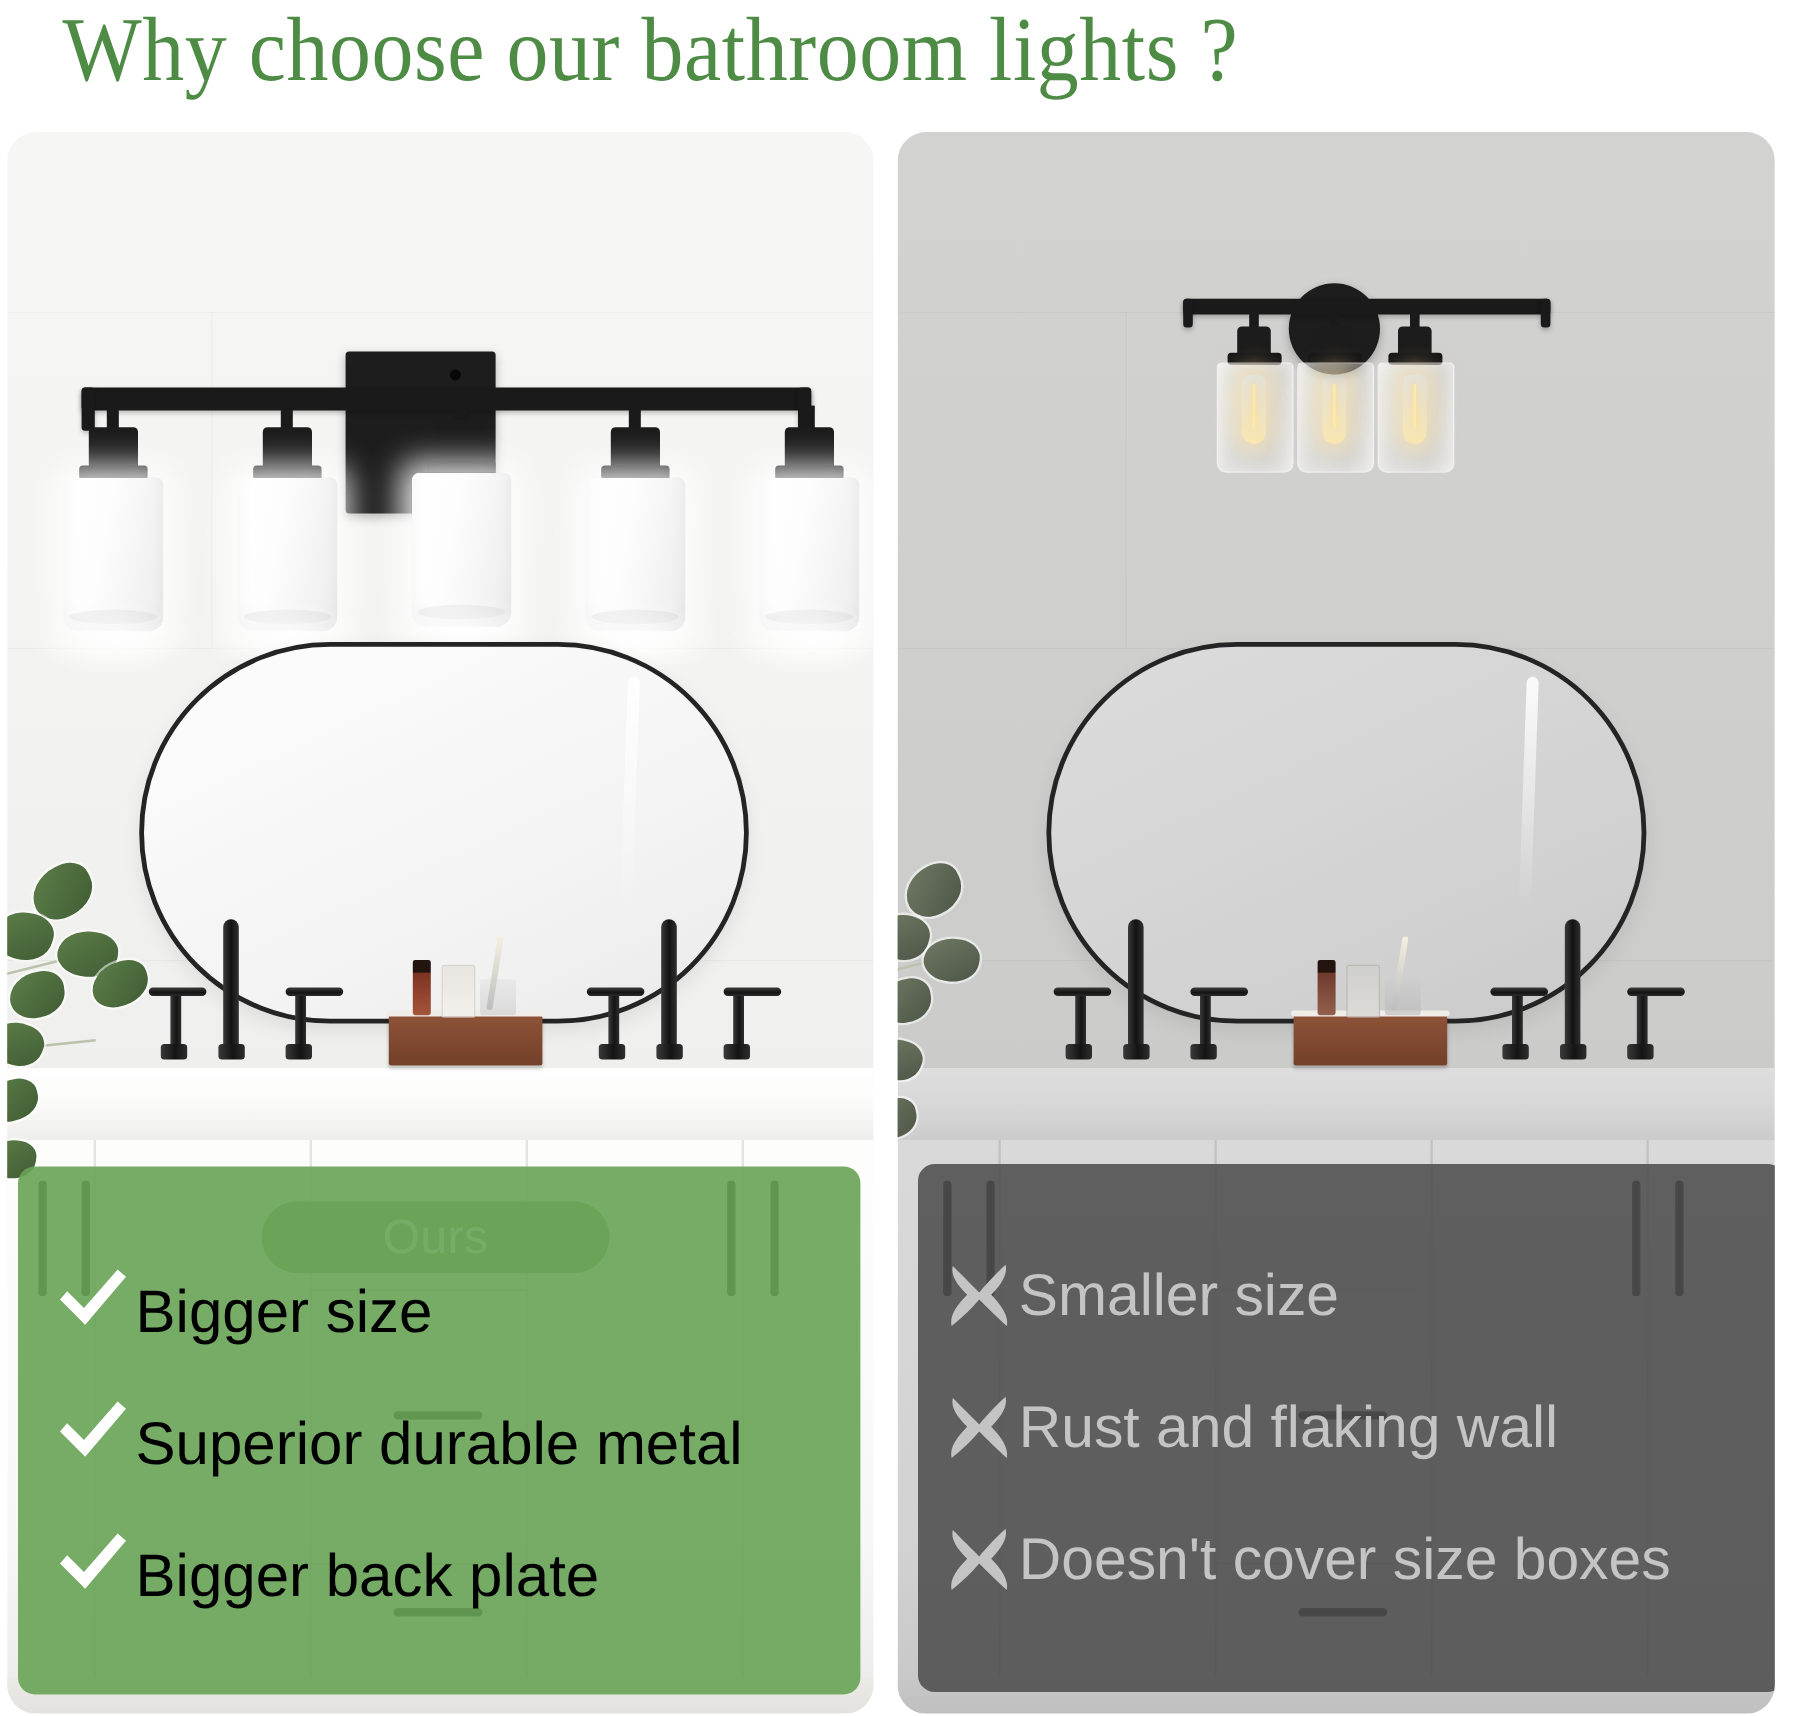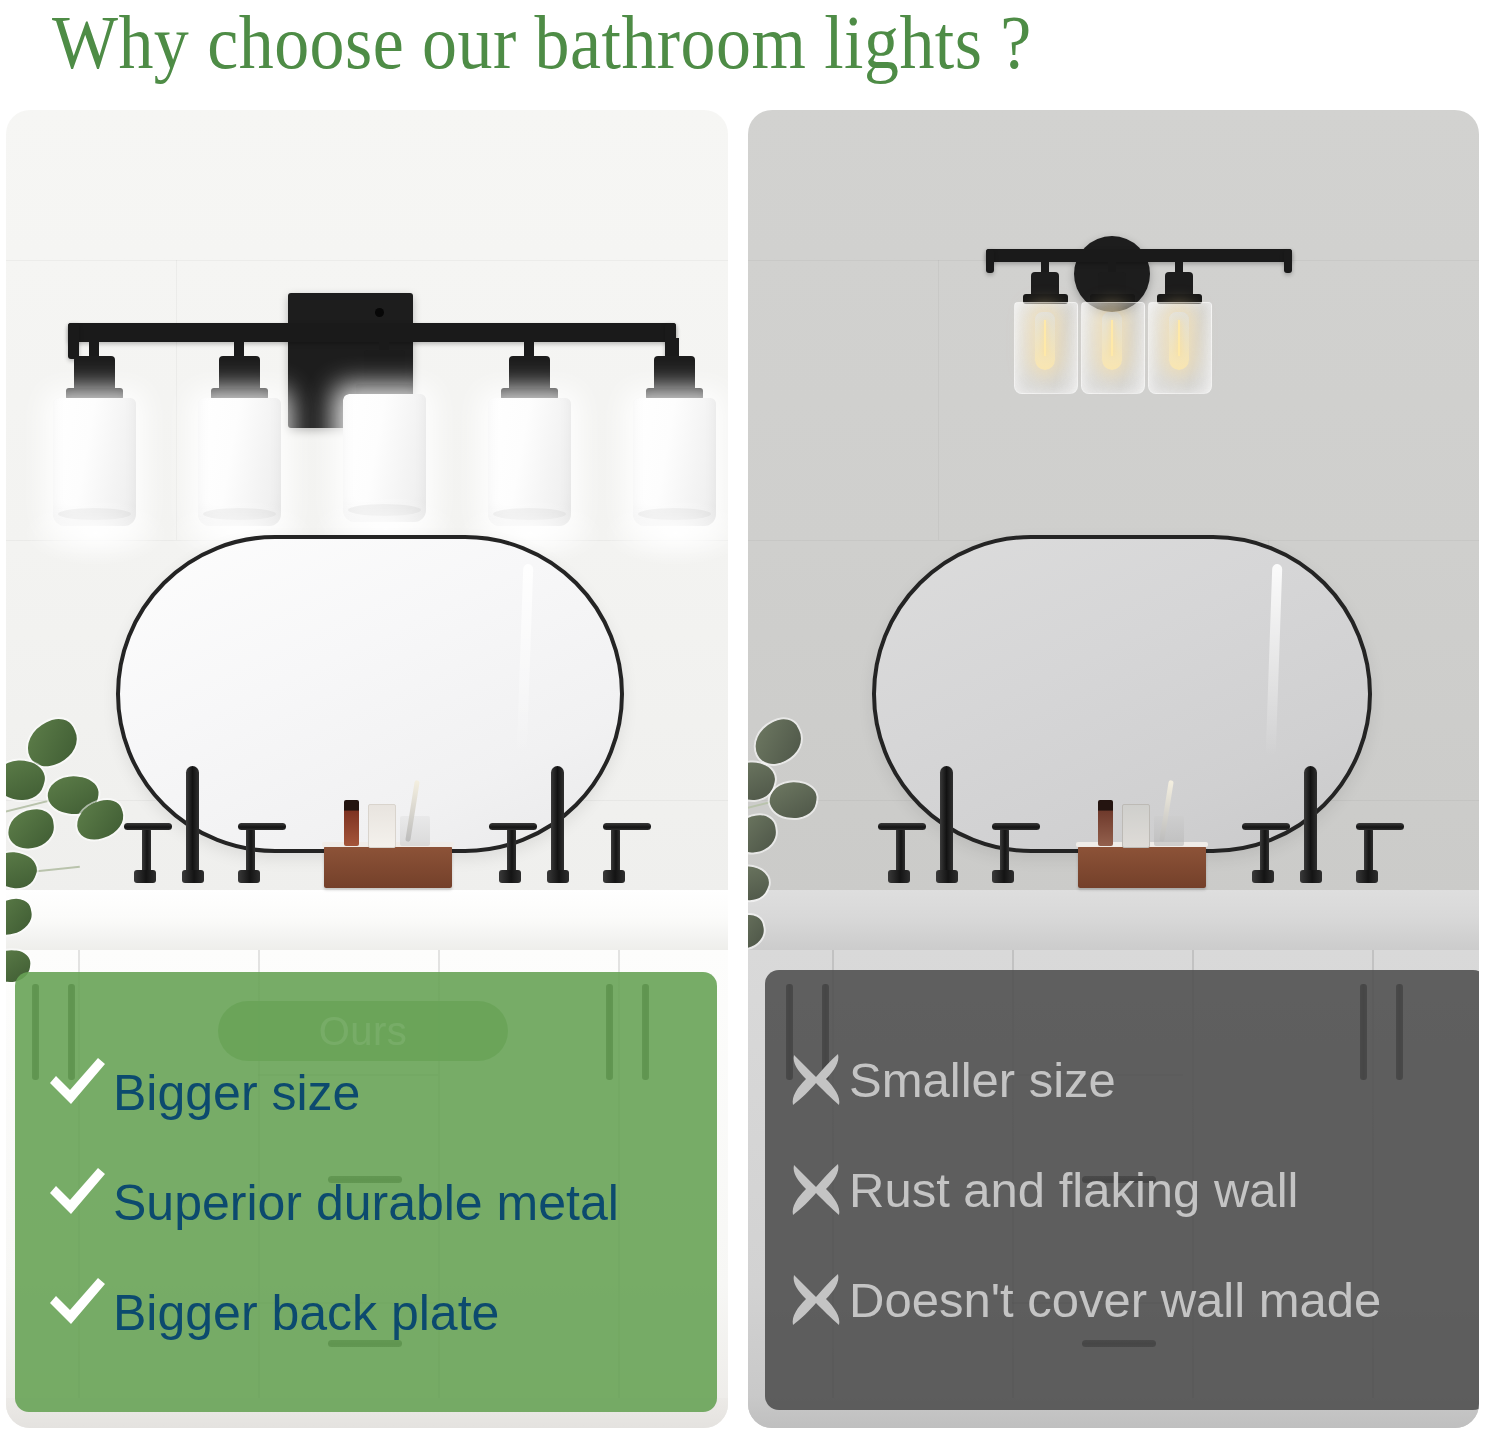--- a/index.html
+++ b/index.html
@@ -172,21 +172,21 @@
     left:9px; top:862px; width:702px; height:440px;
     background:rgba(104,163,87,.90);
   }
   #features-others{
     left:17px; top:860px; width:722px; height:440px;
     background:rgba(77,77,77,.88);
   }
   .frow{ display:flex; align-items:center; height:110px; padding-left:26px; }
   .mark{ width:72px; flex:0 0 72px; display:flex; align-items:center; justify-content:center; }
   .ftext{ font-size:50px; line-height:1; white-space:nowrap; }
-  #features-ours .ftext{ color:#0c4a6e;margin-top:21px; }
+  #features-ours .ftext{ color:#000000;margin-top:21px; }
   #features-others .ftext{ color:#c4c4c4; font-size:49px; }
   #features-others .frow{ padding-left:18px; }
   #features-others .mark{ width:66px; flex:0 0 66px; }
 
   .check{ display:block; }
   .cross{ display:block; }
 </style>
 </head>
 <body>
 
@@ -492,18 +492,18 @@
       </div>
 
       <div class="frow">
         <span class="mark">
           <svg class="cross" width="56" height="54" viewBox="0 0 56 54" aria-hidden="true">
             <path d="M6 2 C14 10 22 18 28 24 C34 17 42 8 50 1 C52 9 46 18 38 26
                      C46 34 53 44 51 52 C43 45 34 36 28 30 C22 37 13 46 5 52
                      C3 43 10 34 18 26 C10 18 4 10 6 2 Z" fill="#c4c4c4"></path>
           </svg>
         </span>
-        <span class="ftext">Doesn't cover wall made</span>
+        <span class="ftext">Doesn't cover size boxes</span>
       </div>
 
     </div>
   </div>
 </div>
 
 </body></html>

